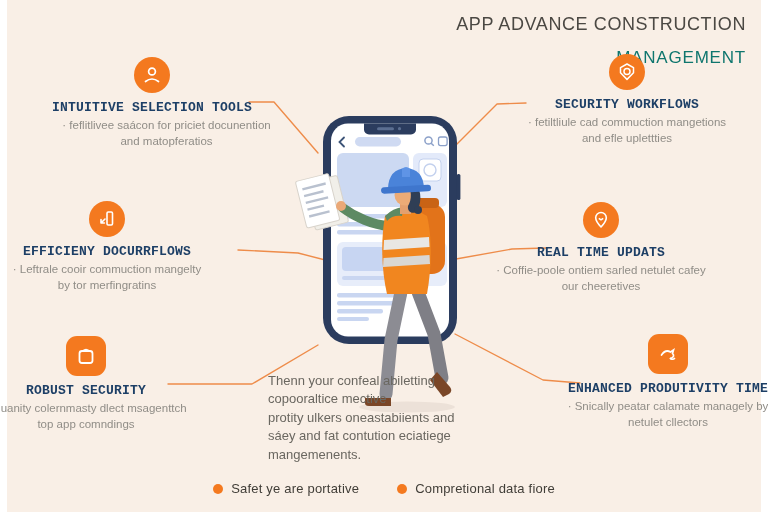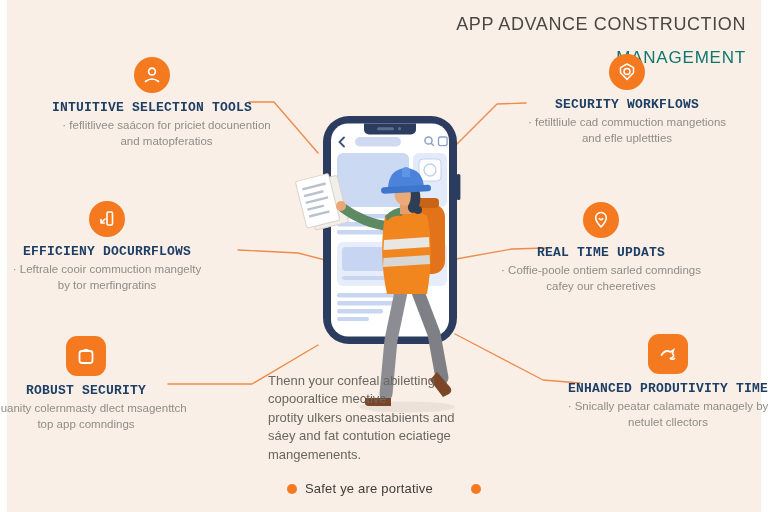--- a/index.html
+++ b/index.html
@@ -110,21 +110,21 @@
   <div class="feature" style="left:486px;top:202px;width:230px;">
     <div class="icon circle">
       <svg width="22" height="22" viewBox="0 0 22 22">
           <g fill="none" stroke="#ffffff" stroke-width="1.6" stroke-linejoin="round">
         <path d="M11 3.5 a5.3 5.3 0 0 1 5.3 5.3 c0 3.6 -5.3 9.2 -5.3 9.2 s-5.3 -5.6 -5.3 -9.2 A5.3 5.3 0 0 1 11 3.5 z"></path>
         <path d="M8.8 9.4 l2.2 1.4 2.2 -1.4"></path>
           </g>
         </svg>
     </div>
     <h3>REAL TIME UPDATS</h3>
-    <p style="max-width:212px;">· Coffie-poole ontiem sarled comndings cafey our cheeretives</p>
+    <p style="max-width:212px;">· Coffie-poole ontiem sarled netulet cafey our cheeretives</p>
   </div>
 
   <div class="feature" style="left:553px;top:334px;width:230px;">
     <div class="icon rsquare">
       <svg width="24" height="24" viewBox="0 0 24 24">
           <g fill="none" stroke="#ffffff" stroke-width="1.7" stroke-linecap="round">
         <path d="M5.5 13 q4 -6 9 -3 l3 -2 -1 3.5 q3 3 -2 5"></path>
             <path d="M14.5 16.5 q2.5 1.5 4 0"></path>
           </g>
         </svg>
@@ -224,15 +224,16 @@
 sáey and fat contution eciatiege
 mangemenents.</div>
 
   <div class="legend">
     <div class="item">
       <span class="dot"></span>
       <span class="lbl">Safet ye are portative</span>
     </div>
     <div class="item">
       <span class="dot"></span>
+      <span class="lbl">Compretional data fiore</span>
     </div>
   </div>
 </div>
 
 </body></html>

